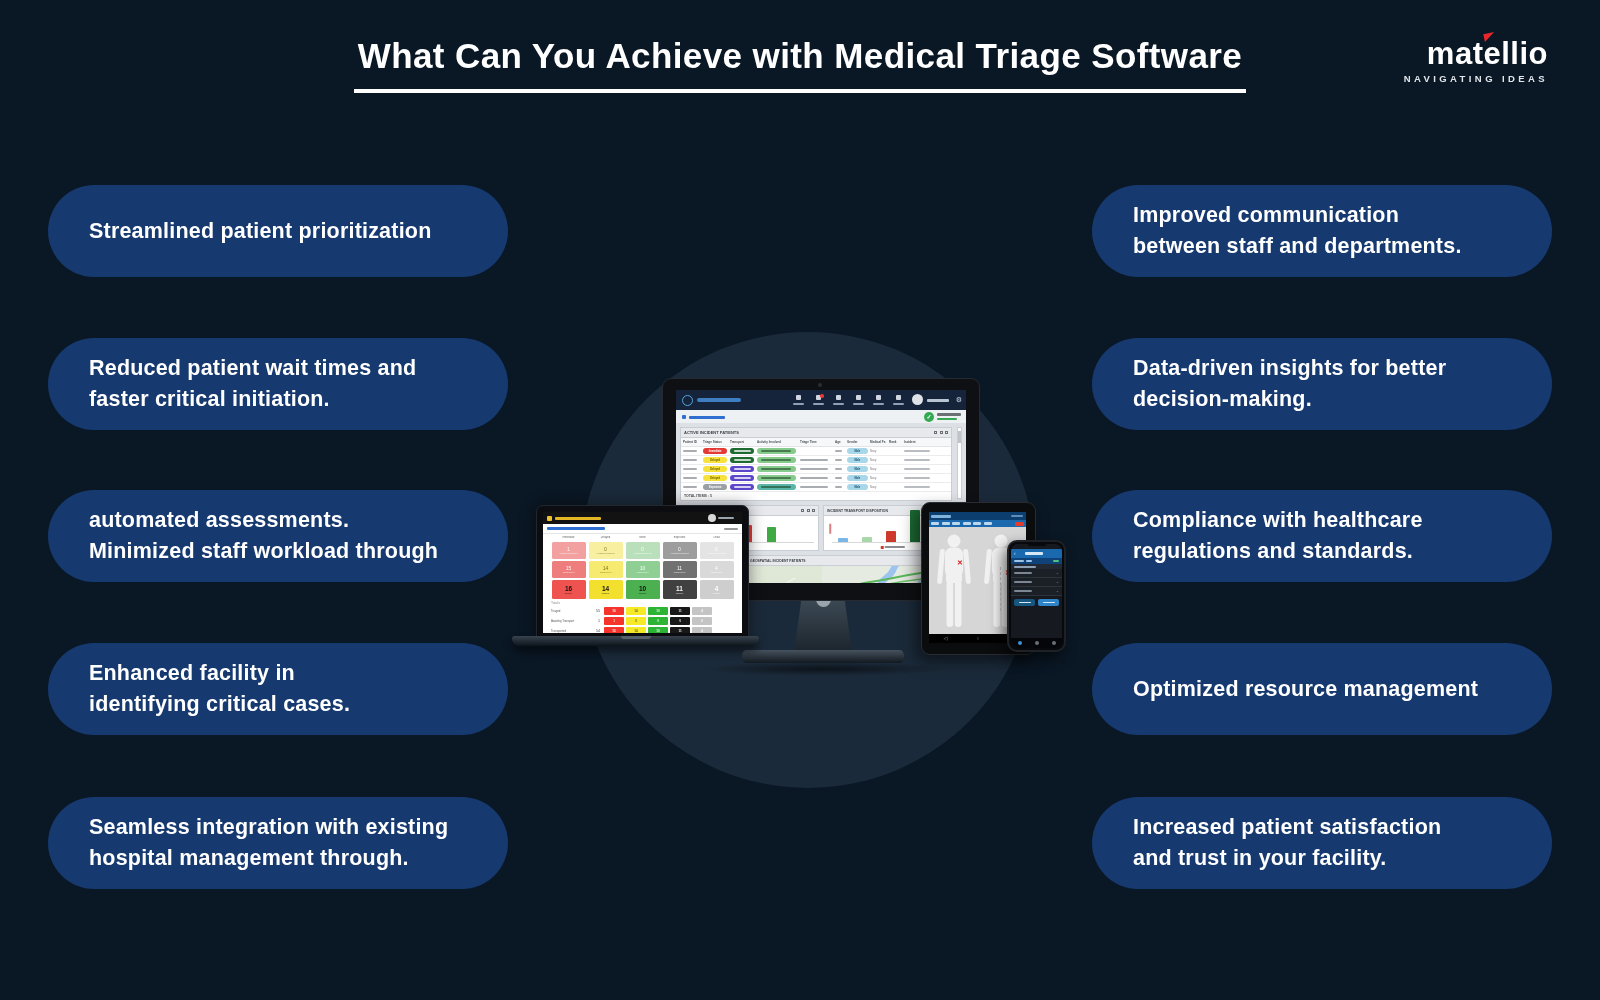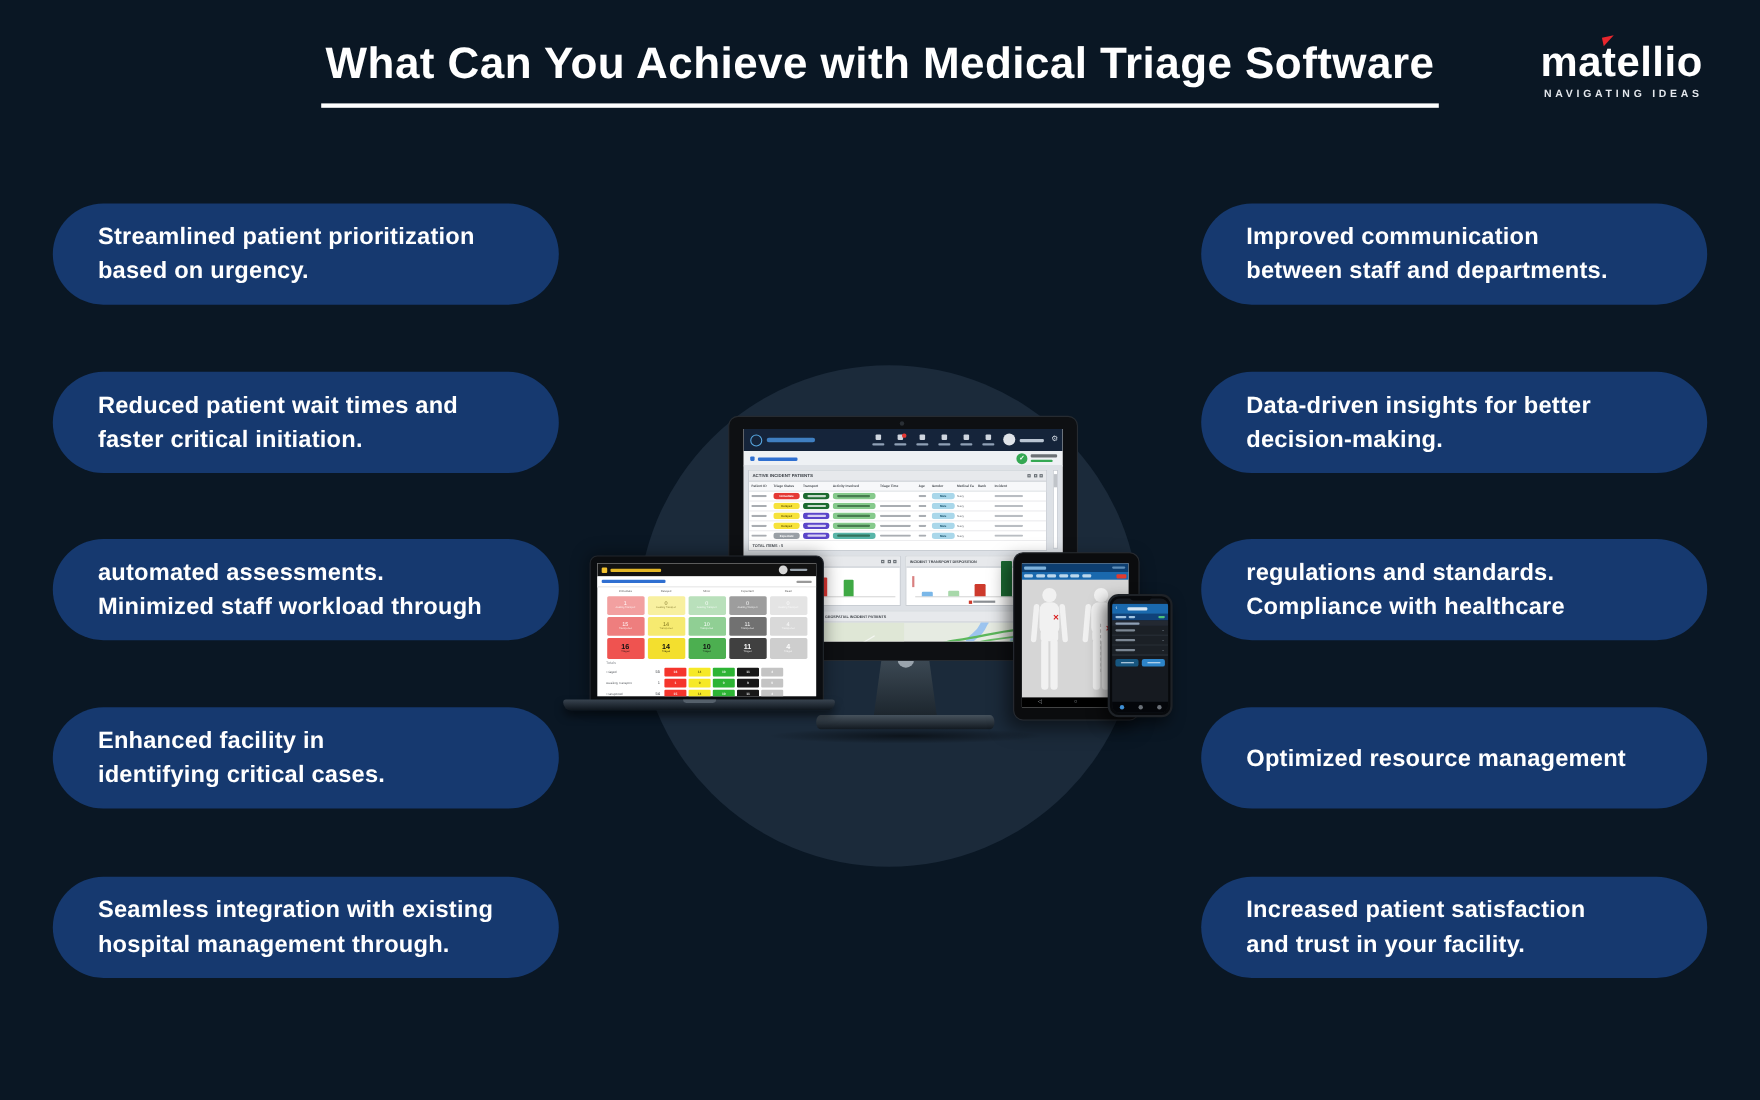--- a/index.html
+++ b/index.html
@@ -1,23 +1,23 @@
 <!DOCTYPE html>
 <html><head>
 <meta charset="utf-8">
 <style>
   html,body{margin:0;padding:0}
   body{width:1600px;height:1000px;background:#0a1724;position:relative;overflow:hidden;
        font-family:"Liberation Sans",sans-serif;}
   
   .title-wrap{position:absolute;top:36px;left:0;right:0;text-align:center;}
-  .title-wrap span{display:inline-block;color:#fff;font-size:40px;font-weight:bold;letter-spacing:.4px;
+  .title-wrap span{display:inline-block;color:#fff;font-size:35px;font-weight:bold;letter-spacing:.4px;
        border-bottom:4px solid #fff;padding:0 4px 13px;}
   .brand{position:absolute;top:38px;right:52px;text-align:right;color:#fff;}
-  .brand .word{font-size:38px;font-weight:bold;line-height:1;position:relative;display:inline-block;letter-spacing:.5px;}
+  .brand .word{font-size:31px;font-weight:bold;line-height:1;position:relative;display:inline-block;letter-spacing:.5px;}
   .brand .flag{position:absolute;left:57px;top:-5px;width:0;height:0;border-top:8px solid #e8262d;
        border-right:11px solid transparent;transform:rotate(-12deg);}
   .brand .tag{font-size:9.5px;font-weight:bold;letter-spacing:3.4px;color:#e3e7ec;margin-top:4px;}
   
   .card{position:absolute;width:460px;height:92px;background:#16396f;border-radius:46px;color:#fff;
        display:flex;flex-direction:column;justify-content:center;padding-left:41px;box-sizing:border-box;
        font-size:21.5px;font-weight:bold;line-height:31px;letter-spacing:.2px;}
   .cl{left:48px}.cr{left:1092px}
   .t0{top:185px}.t1{top:338px}.t2{top:490px}.t3{top:643px}.t4{top:797px}
   
@@ -168,21 +168,20 @@
   <span>What Can You Achieve with Medical Triage Software</span>
 </div>
 
 <div class="brand">
   <span class="word"><i class="flag"></i><b>matellio</b></span>
   <div class="tag">NAVIGATING IDEAS</div>
 </div>
 
 <div class="card cl t0">
   <div>Streamlined patient prioritization</div>
-  <div>based on urgency.</div>
 </div>
 <div class="card cl t1">
   <div>Reduced patient wait times and</div>
   <div>faster critical initiation.</div>
 </div>
 <div class="card cl t2">
   <div>automated assessments.</div>
   <div>Minimized staff workload through</div>
 </div>
 <div class="card cl t3">
@@ -196,22 +195,22 @@
 
 <div class="card cr t0">
   <div>Improved communication</div>
   <div>between staff and departments.</div>
 </div>
 <div class="card cr t1">
   <div>Data-driven insights for better</div>
   <div>decision-making.</div>
 </div>
 <div class="card cr t2">
+  <div>Compliance with healthcare</div>
   <div>regulations and standards.</div>
-  <div>Compliance with healthcare</div>
 </div>
 <div class="card cr t3">
   <div>Optimized resource management</div>
 </div>
 <div class="card cr t4">
   <div>Increased patient satisfaction</div>
   <div>and trust in your facility.</div>
 </div>
 
 <div class="halo"></div>

